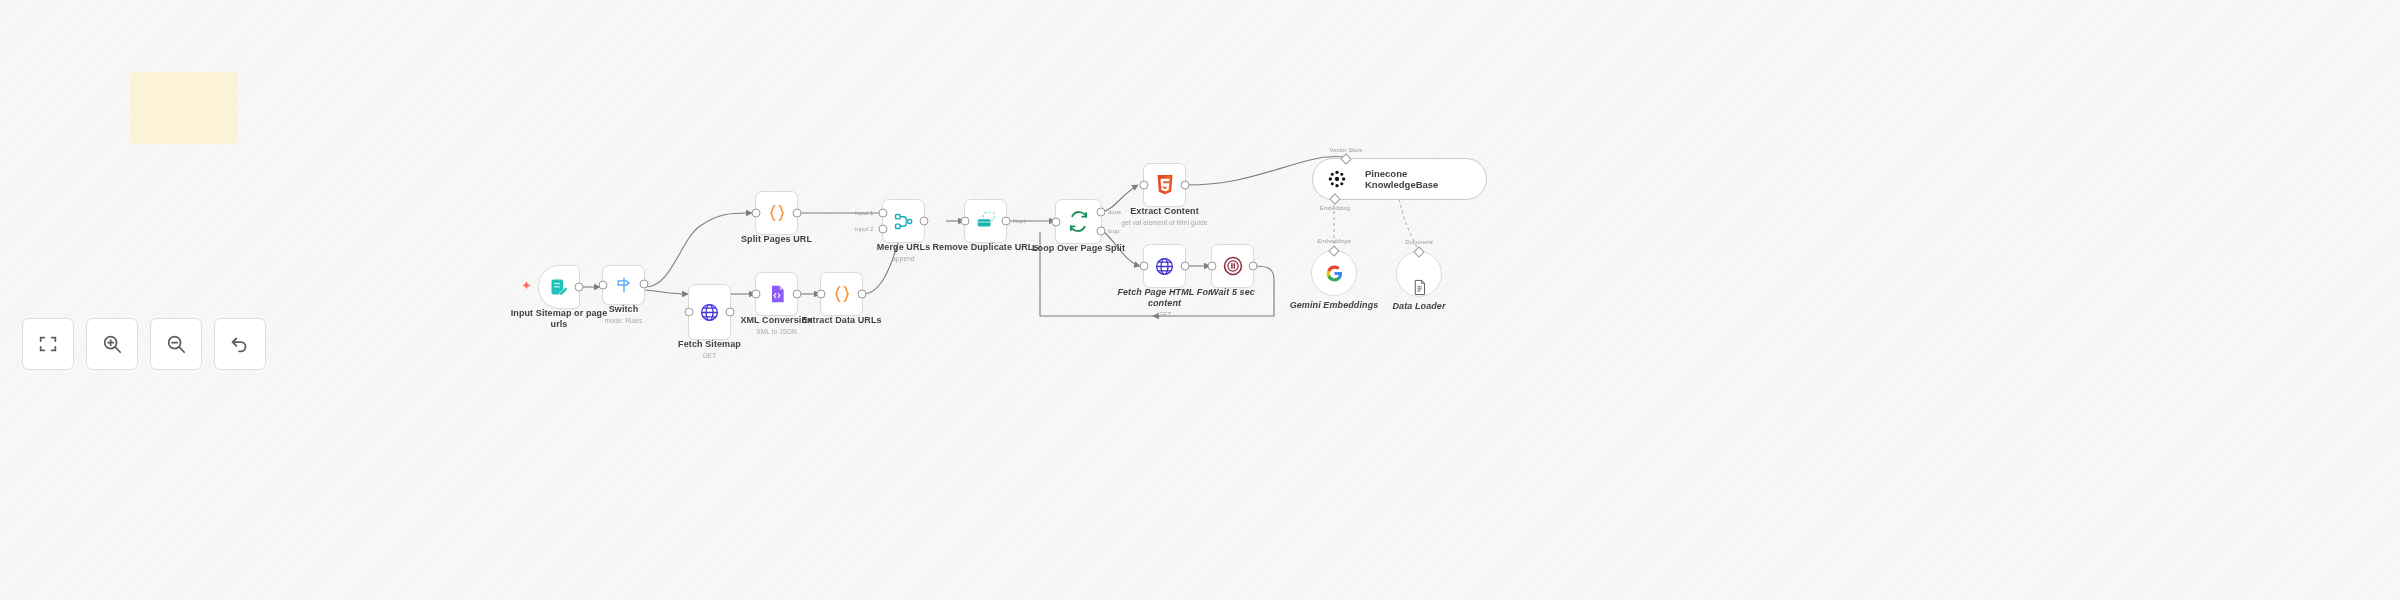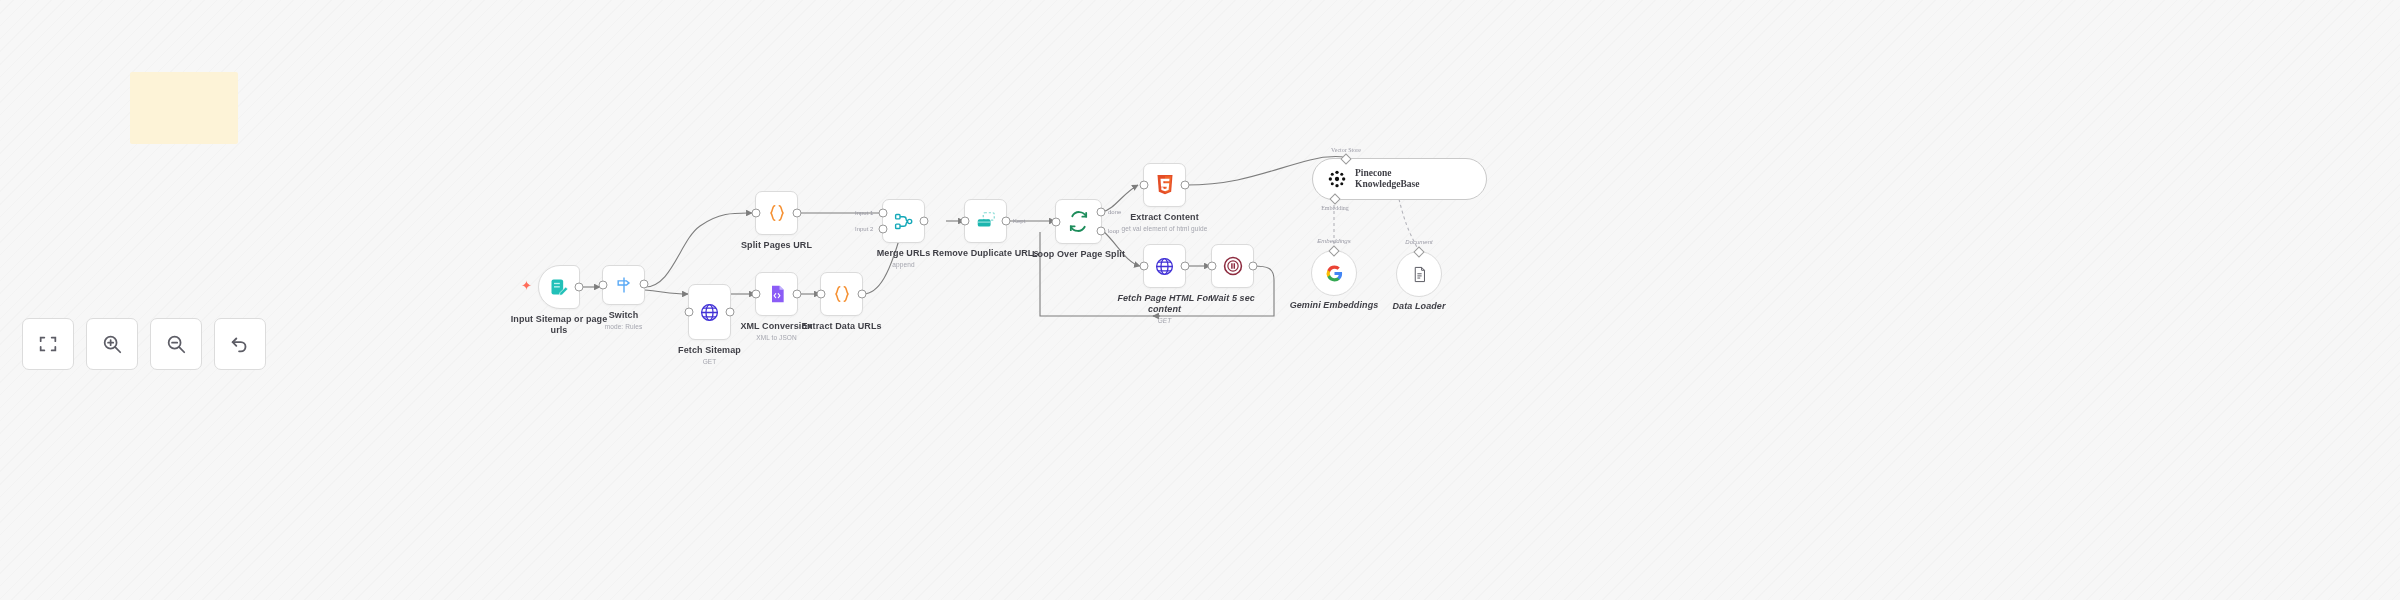--- a/index.html
+++ b/index.html
@@ -40,21 +40,20 @@
   .node.trigger {
     border-top-left-radius: 26px;
     border-bottom-left-radius: 26px;
   }
   .node-icon { display:flex; align-items:center; justify-content:center; }
   .node-label {
     position: absolute;
     top: 100%;
     left: 50%;
     transform: translateX(-50%);
-    margin-top: 6px;
     width: 116px;
     text-align: center;
     font-size: 9px;
     line-height: 11px;
     color: #3f3f46;
     font-weight: 600;
     letter-spacing: 0.1px;
     white-space: normal;
   }
   .node-sub {
@@ -98,23 +97,22 @@
   .subnode .node-label { width: 110px; margin-top: 5px; }
 
   
   .pillnode {
     position: absolute;
     background: #fff;
     border: 1px solid #c9c9c9;
     border-radius: 26px;
     display: flex;
     align-items: center;
-    gap: 8px;
+    gap: 18px;
     padding: 0 18px 0 14px;
-    font-family: Liberation Serif, serif;
   }
   .pill-text {
     font-size: 9.5px;
     line-height: 11px;
     font-weight: 600;
     color: #3f3f46;
   }
 
   .diamond {
     position: absolute;
@@ -421,21 +419,21 @@
         <path fill="#34A853" d="M12 22c2.7 0 4.96-.9 6.6-2.4l-3.2-2.5c-.9.6-2.05.95-3.4.95-2.6 0-4.8-1.76-5.6-4.13H3.1v2.6A10 10 0 0 0 12 22z"></path>
         <path fill="#FBBC05" d="M6.4 13.92a6 6 0 0 1 0-3.84V7.48H3.1a10 10 0 0 0 0 9.04l3.3-2.6z"></path>
         <path fill="#EA4335" d="M12 5.9c1.47 0 2.78.5 3.82 1.5l2.84-2.84C16.95 2.92 14.7 2 12 2a10 10 0 0 0-8.9 5.48l3.3 2.6C7.2 7.7 9.4 5.9 12 5.9z"></path>
       </svg>
     </span>
     <div class="diamond" style="left:50%; top:0;"></div>
     <span class="conn-label" style="left:50%; top:-13px;">Embeddings</span>
     <div class="node-label">Gemini Embeddings</div>
   </div>
 
-  <div class="subnode" style="left:1396px; top:251px;">
+  <div class="subnode" style="left:1396px; top:251px;align-items:flex-end;">
     <span class="node-icon">
       <svg width="17" height="17" viewBox="0 0 24 24" fill="none" stroke="#5a5a62" stroke-width="1.4">
         <path d="M6 2 h9 l4 4 v16 H6 z"></path>
         <path d="M15 2 v4 h4"></path>
         <path d="M9 11 h6 M9 14 h6 M9 17 h4"></path>
       </svg>
     </span>
     <div class="diamond" style="left:50%; top:0;"></div>
     <span class="conn-label" style="left:50%; top:-13px;">Document</span>
     <div class="node-label">Data Loader</div>

